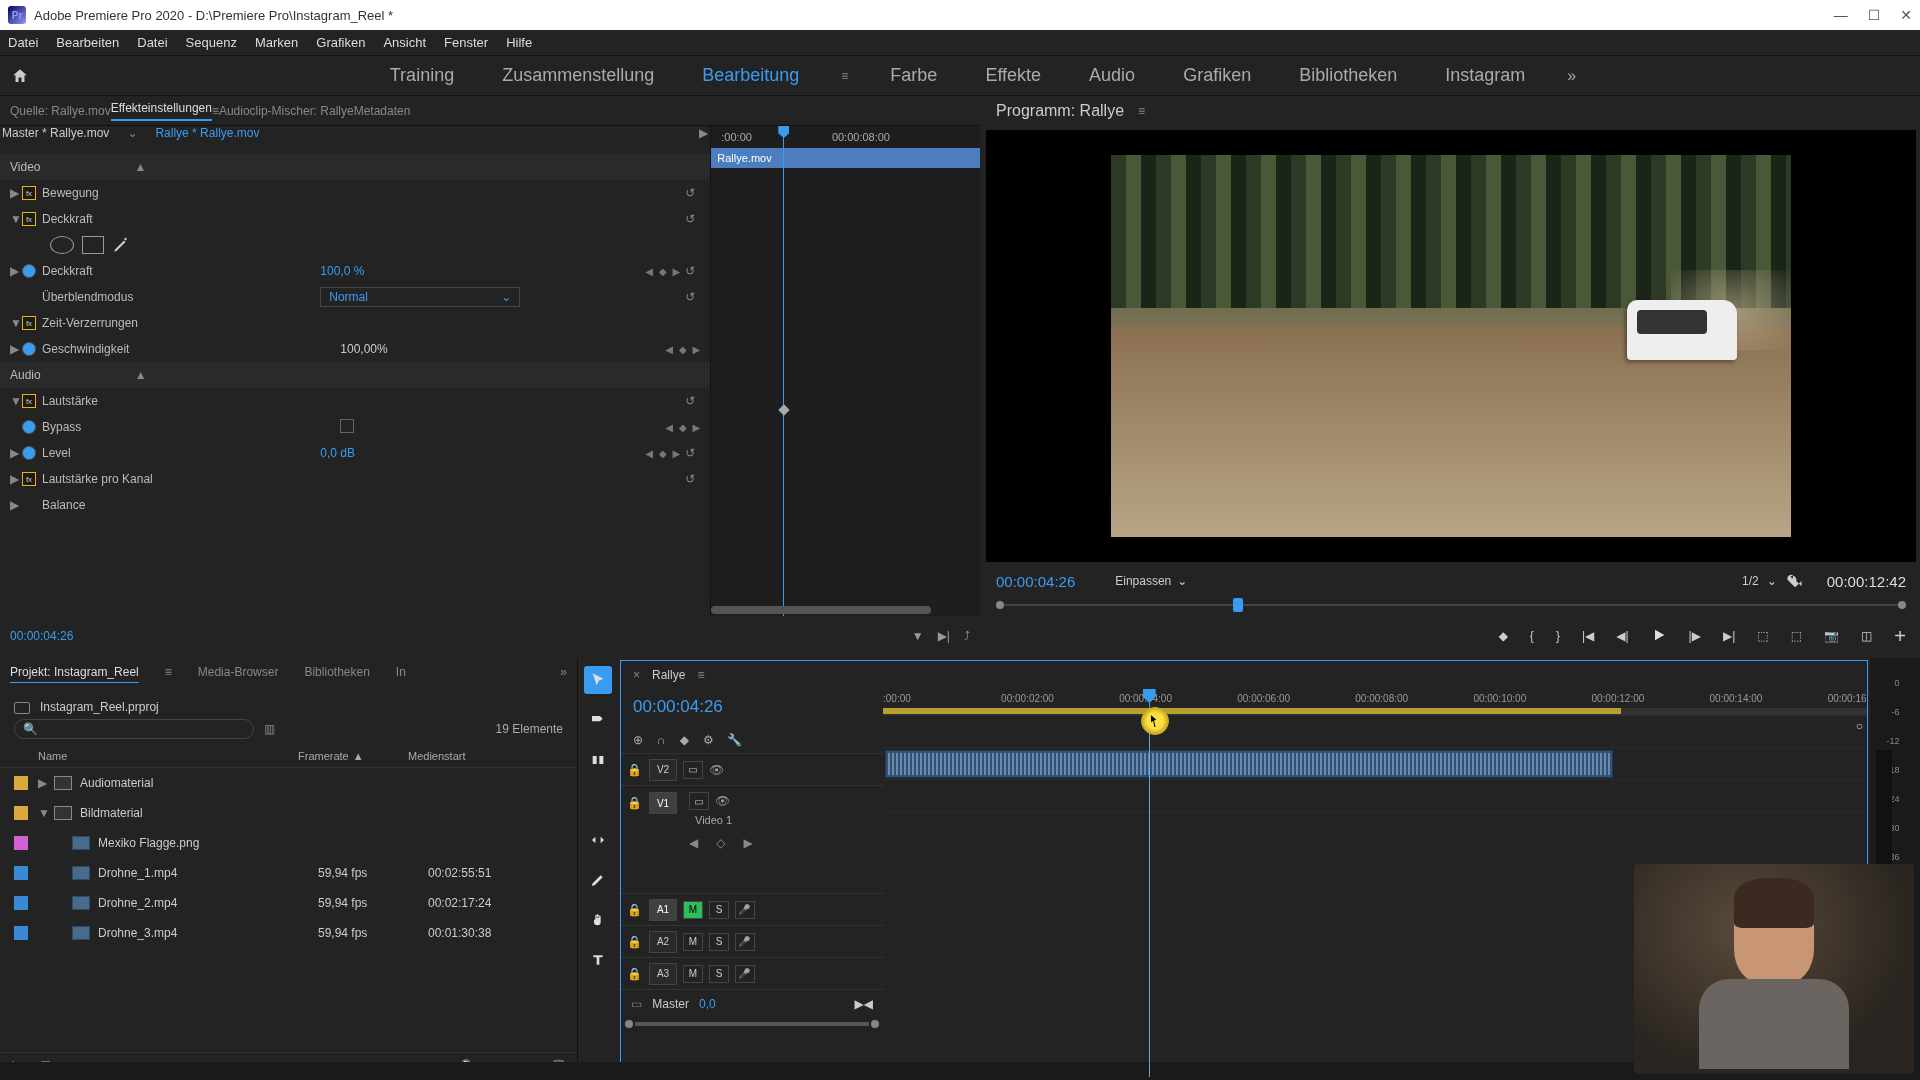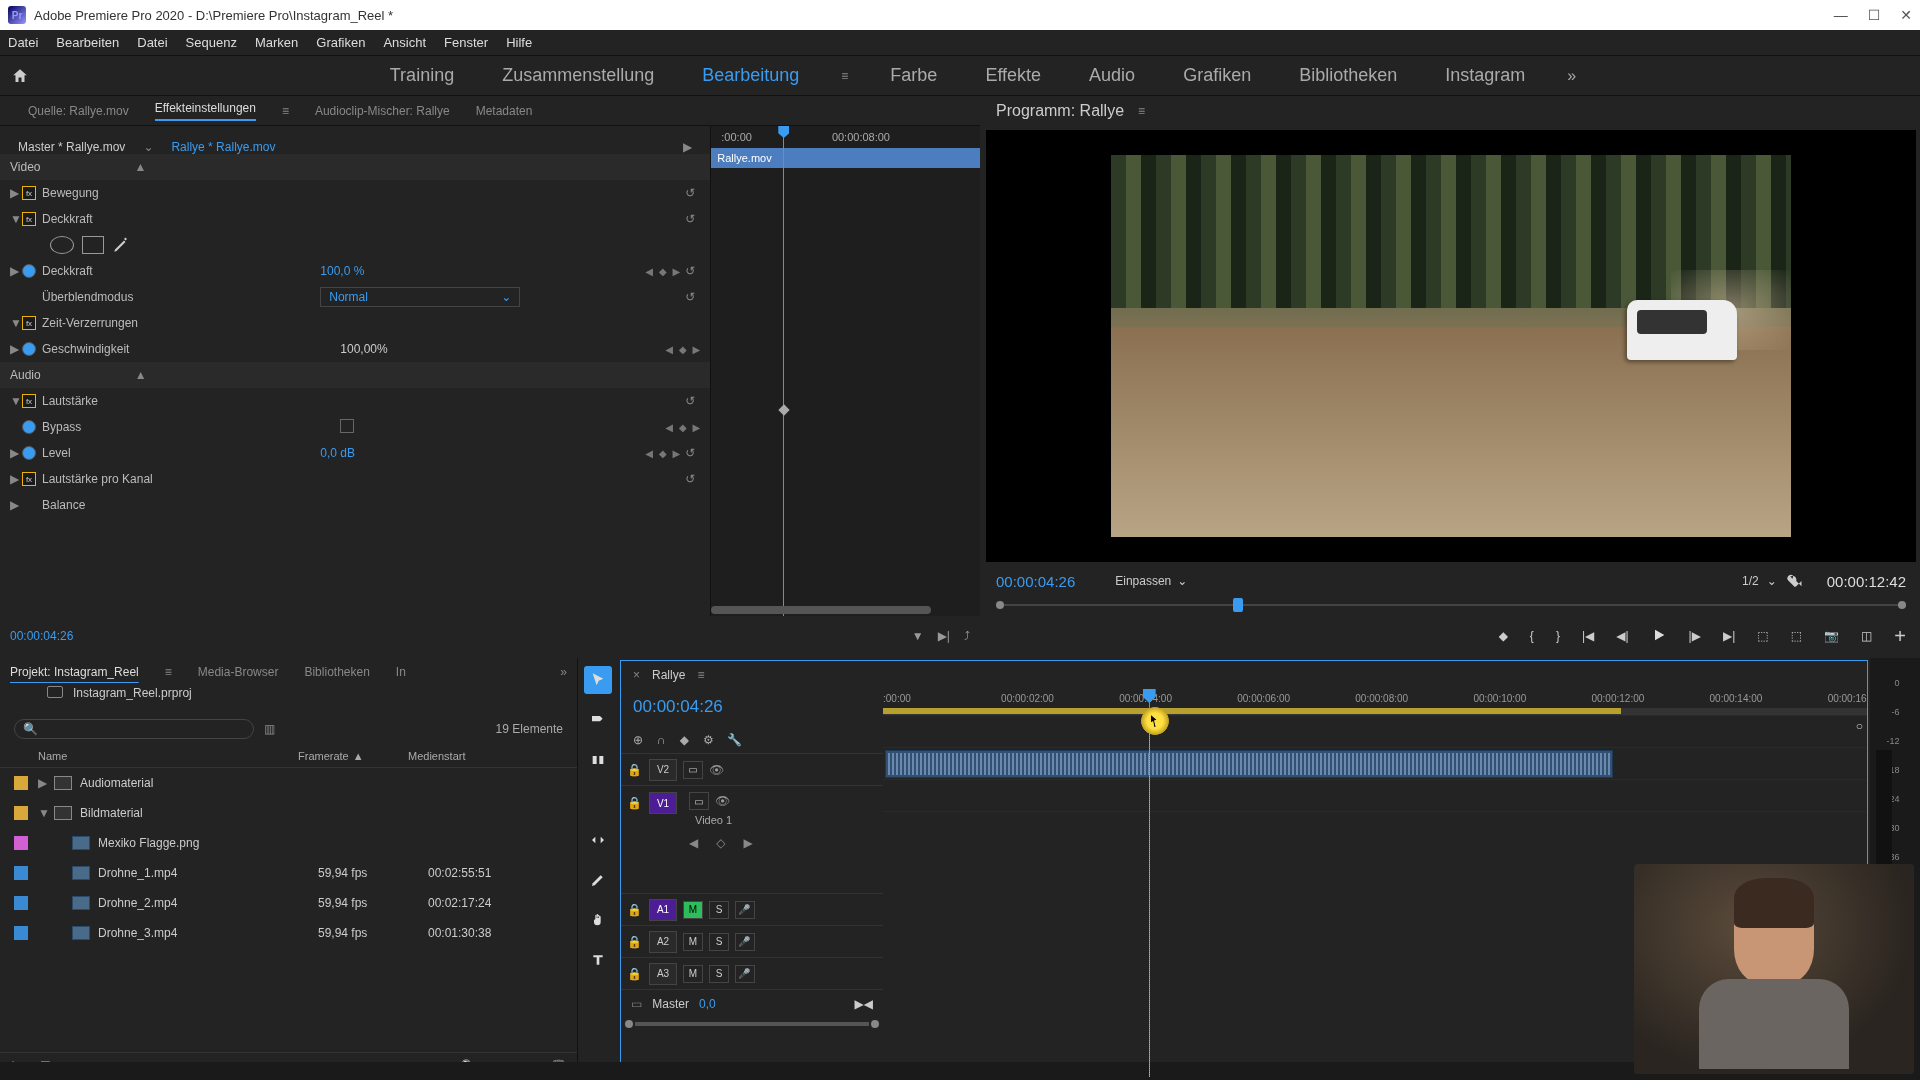--- a/index.html
+++ b/index.html
@@ -24,28 +24,28 @@
 .ws-tabs { flex: 1; display: flex; align-items: center; justify-content: center; gap: 36px; }
 .ws-tabs .tab { color: #aaa; font-size: 18px; cursor: pointer; padding: 4px 6px; }
 .ws-tabs .tab.active { color: #3a9cf0; }
 .ws-tabs .more { color: #aaa; font-size: 16px; }
 
 
 .app-body { display: grid; grid-template-columns: 980px 1fr; grid-template-rows: 560px 1fr; height: calc(100% - 96px); gap: 2px; }
 
 
 .panel { background: #232323; display: flex; flex-direction: column; }
-.panel-tabs { display: flex; align-items: center; height: 30px; padding: 0 28px; gap: 26px; border-bottom: 1px solid #111; }
+.panel-tabs { display: flex; align-items: center; height: 30px; padding: 0 10px; border-bottom: 1px solid #111; }
 .panel-tabs .ptab { color: #888; font-size: 12px; cursor: pointer; }
 .panel-tabs .ptab.active { color: #ddd; border-bottom: 2px solid #3a9cf0; padding-bottom: 4px; }
 .panel-tabs .menu-icon { color: #888; }
 
 .effect-controls { display: flex; flex: 1; overflow: hidden; }
 .ec-left { width: 740px; overflow-y: auto; }
-.ec-header { display: flex; align-items: flex-end; height: 28px; padding: 0 18px; gap: 18px; }
+.ec-header { display: flex; align-items: flex-start; height: 28px; padding: 0 2px; gap: 18px; }
 .ec-header .master { color: #ccc; font-size: 12px; }
 .ec-header .clip { color: #3a9cf0; font-size: 12px; }
 .ec-header .play-btn { margin-left: auto; color: #888; }
 
 .ec-row { display: flex; align-items: center; height: 26px; padding: 0 10px; }
 .ec-row.section { background: #2a2a2a; }
 .ec-row .expand { width: 12px; color: #888; }
 .ec-row .fx { width: 14px; height: 14px; border: 1px solid #eab308; display: inline-flex; align-items: center; justify-content: center; font-size: 8px; margin-right: 6px; background: #1a1a1a;}
 .ec-row .label { flex: 0 0 auto; color: #bbb; font-size: 12px; }
 .ec-row .value { margin-left: auto; color: #3a9cf0; font-size: 12px; width: 270px; }
@@ -105,21 +105,21 @@
 .prog-transport .tbtn svg { width:16px; height:16px; fill:#ddd;}
 .prog-transport .plus { margin-left:auto; margin-right:14px; font-size:20px;}
 
 
 .bottom-area { grid-column: 1 / 3; display:flex; }
 .project-panel { width: 578px; display:flex; flex-direction:column; border-right:1px solid #111;}
 .proj-tabs { height:28px; display:flex; align-items:center; padding:0 10px; gap:26px;}
 .proj-tabs .ptab { color:#888; font-size:12px;}
 .proj-tabs .ptab.active { color:#ddd; text-decoration: underline; text-decoration-color:#3a9cf0; text-underline-offset:6px;}
 .proj-tabs .more { margin-left:auto; color:#888;}
-.proj-filename { height:28px; display:flex; align-items:flex-start; padding:0 14px; gap:10px;margin-left:33px;}
+.proj-filename { height:28px; display:flex; align-items:flex-end; padding:0 14px; gap:10px;}
 .proj-filename .icon { width:16px; height:12px; border:1px solid #888; border-radius:2px;}
 .proj-search { height:30px; display:flex; align-items:center; padding:0 14px; gap:10px;}
 .proj-search .search-box { flex:0 0 240px; height:20px; border:1px solid #444; border-radius:10px; display:flex; align-items:center; padding:0 8px;}
 .proj-search .count { margin-left:auto; color:#aaa;}
 
 .proj-list { flex:1; overflow:hidden; }
 .proj-headers { display:flex; height:24px; align-items:center; padding:0 14px; font-size:11px; color:#aaa; border-bottom:1px solid #333;}
 .proj-headers .col-name { flex:0 0 260px;}
 .proj-headers .col-fr { flex:0 0 110px; display:flex; align-items:center; gap:4px;}
 .proj-headers .col-ms { flex:1;}
@@ -150,21 +150,21 @@
 .tl-body { flex:1; display:flex; position:relative;}
 .tl-left { width:262px; display:flex; flex-direction:column;}
 .tl-time { height:44px; padding:8px 12px; color:#3a9cf0; font-size:17px; font-weight:500;}
 .tl-tools-row { display:flex; gap:14px; padding:0 12px 6px; color:#aaa;}
 .tl-tools-row span { cursor:pointer; }
 
 .track-head { display:flex; align-items:center; height:32px; padding:0 6px; gap:6px; border-top:1px solid #333;}
 .track-head.video-big { height:108px; align-items:flex-start; padding-top:6px;}
 .track-head .lock,.track-head .sync { width:16px; color:#888;}
 .track-head .tid { width:28px; height:22px; display:flex; align-items:center; justify-content:center; font-size:10px; border:1px solid #444;}
-.track-head .tid.hl { background:#4c1d95; color:#fff;}
+.track-head .tid.hl { background:#404040; color:#fff;}
 .track-head .tid.dim { background:#2a2a2a;}
 .track-head .tbtns { display:flex; gap:6px;}
 .track-head .tbtn { width:20px; height:18px; border:1px solid #444; display:flex; align-items:center; justify-content:center; font-size:10px;}
 .track-head .tbtn.mute-on { background:#2dbd5a; color:#000;}
 .track-head .tname { font-size:11px; color:#aaa; margin-left:6px;}
 .track-head .eye { color:#999;}
 .v1-inner { display:flex; flex-direction:column; gap:4px;}
 .v1-kf { display:flex; gap:18px; justify-content:center; color:#888; margin-top:6px;}
 
 .master-row { display:flex; align-items:center; height:28px; padding:0 10px; gap:10px; border-top:1px solid #333;}

